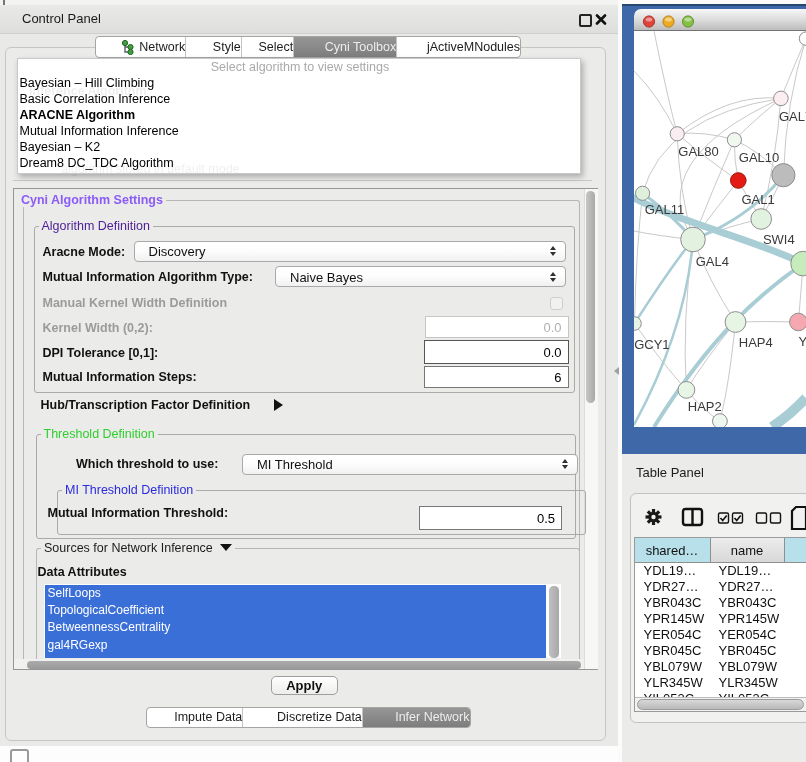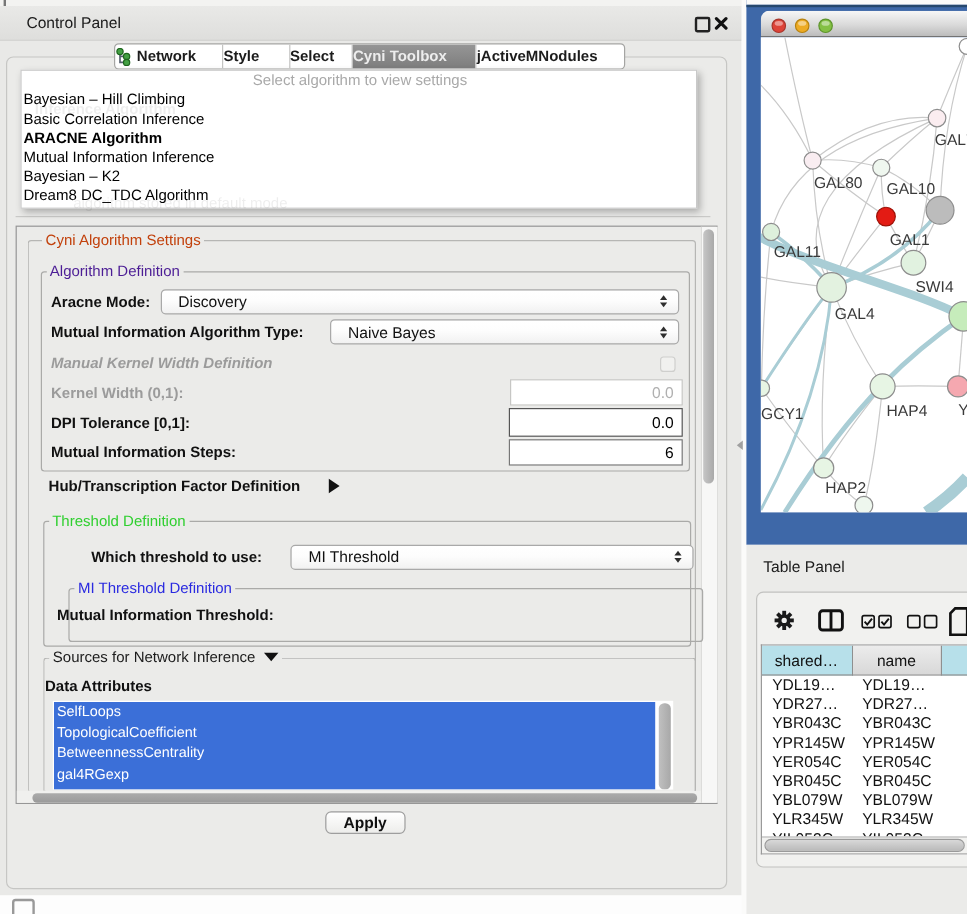--- a/index.html
+++ b/index.html
@@ -18,22 +18,22 @@
   .combo .up{position:absolute;right:9px;top:4.5px;width:0;height:0;
        border-left:3.5px solid transparent;border-right:3.5px solid transparent;
        border-bottom:4.5px solid #2e2e2e;}
   .combo .dn{position:absolute;right:9px;bottom:4.5px;width:0;height:0;
        border-left:3.5px solid transparent;border-right:3.5px solid transparent;
        border-top:4.5px solid #2e2e2e;}
   .num{position:absolute;background:#fff;box-sizing:border-box;font-size:13px;
        text-align:right;padding-right:6px;line-height:22px;}
   .seg{position:absolute;display:flex;background:#fff;border:1px solid #a5a5a3;
        border-radius:4px;box-sizing:border-box;overflow:hidden;}
-  .seg>div{display:flex;align-items:center;justify-content:flex-start;
-       font-size:12.5px;font-weight:700;color:#1c1c1c;border-right:1px solid #c4c4c2;}
+  .seg>div{display:flex;align-items:center;justify-content:flex-end;
+       font-size:12.5px;font-weight:400;color:#1c1c1c;border-right:1px solid #c4c4c2;}
   .seg>div:last-child{border-right:none;}
   .seg>div.dark{background:linear-gradient(180deg,#969696,#7d7d7d);color:#ededed;}
   .rowt{position:absolute;font-size:13px;color:#111;white-space:nowrap;}
 </style>
 </head>
 <body>
 
 <div class="abs" id="cp" style="left:0;top:0;width:618px;height:746px;background:#e9e9e7;">
 
   <div class="abs" style="left:0;top:0;width:618px;height:5px;background:#f3f3f1;"></div>
@@ -74,41 +74,41 @@
        border-left:1px solid #dcdcda;"></div>
   <div class="abs" style="left:585.5px;top:191px;width:9px;height:212px;border-radius:4.5px;
        background:linear-gradient(90deg,#c6c6c6,#a9a9a9);"></div>
 
   <div class="abs" style="left:14px;top:659px;width:570px;height:10px;background:#f0f0ee;"></div>
   <div class="abs" style="left:27px;top:661px;width:554px;height:8px;border-radius:4px;
        background:linear-gradient(180deg,#ababab,#9a9a9a);"></div>
 
   <div class="abs" style="left:23px;top:200px;width:555px;height:458px;
        border:1px solid #b6b6b4;border-bottom:none;border-radius:3px 3px 0 0;"></div>
-  <div class="abs" style="left:35px;top:193px;background:#ebebe9;padding:0 3px;font-size:12.5px;color:#c2410c;">Cyni Algorithm Settings</div>
+  <div class="abs" style="left:18px;top:193px;background:#ebebe9;padding:0 3px;font-size:12.5px;color:#8b5cf6;font-weight:bold;">Cyni Algorithm Settings</div>
 
   <div class="fs" style="left:33.5px;top:226px;width:539px;height:165px;">
     <span style="color:#4c1d95;">Algorithm Definition</span>
   </div>
   <div class="lbl" style="left:42.5px;top:245px;">Aracne Mode:</div>
   <div class="combo" style="left:133.5px;top:240.5px;width:432px;height:21px;">
     <div class="ctxt">Discovery</div>
       <div class="up"></div>
       <div class="dn"></div>
   </div>
   <div class="lbl" style="left:42.5px;top:270px;">Mutual Information Algorithm Type:</div>
   <div class="combo" style="left:275px;top:266px;width:291px;height:21px;">
     <div class="ctxt">Naive Bayes</div>
       <div class="up"></div>
       <div class="dn"></div>
   </div>
-  <div class="glbl" style="left:42.5px;top:295.5px;font-style:italic;">Manual Kernel Width Definition</div>
+  <div class="glbl" style="left:42.5px;top:295.5px;">Manual Kernel Width Definition</div>
   <div class="abs" style="left:550px;top:296.5px;width:13px;height:13px;border-radius:3px;
        background:#f1f1ef;border:1px solid #cfcfcd;box-sizing:border-box;"></div>
-  <div class="glbl" style="left:42.5px;top:320.5px;">Kernel Width (0,1):</div>
+  <div class="glbl" style="left:42.5px;top:320.5px;">Kernel Width (0,2):</div>
   <div class="num" style="left:424.5px;top:315.5px;width:144px;height:22px;
        border:1px solid #c6c6c4;color:#b0b0b0;">0.0</div>
   <div class="lbl" style="left:42.5px;top:346px;">DPI Tolerance [0,1]:</div>
   <div class="num" style="left:423.5px;top:340px;width:145px;height:24px;line-height:24px;
        border:1px solid #555;color:#000;">0.0</div>
   <div class="lbl" style="left:42.5px;top:370px;">Mutual Information Steps:</div>
   <div class="num" style="left:423.5px;top:366px;width:145px;height:22px;
        border:1px solid #777;color:#000;">6</div>
 
   <div class="lbl" style="left:40.5px;top:398px;font-size:12.5px;">Hub/Transcription Factor Definition</div>
@@ -122,20 +122,22 @@
   <div class="combo" style="left:242px;top:453.5px;width:336px;height:21px;">
     <div class="ctxt">MI Threshold</div>
       <div class="up"></div>
       <div class="dn"></div>
   </div>
 
   <div class="fs" style="left:41px;top:490px;width:527px;height:43px;margin-left:16px;">
     <span style="color:#2a2ae0;">MI Threshold Definition</span>
   </div>
   <div class="lbl" style="left:47.5px;top:506px;">Mutual Information Threshold:</div>
+  <div class="num" style="left:419px;top:506px;width:143px;height:24px;line-height:24px;
+       border:1px solid #777;color:#000;">0.5</div>
 
   <div class="abs" style="left:35.5px;top:548px;width:542px;height:110px;
        border:1px solid #b6b6b4;border-bottom:none;border-radius:3px 3px 0 0;"></div>
   <div class="abs" style="left:41px;top:541px;background:#ebebe9;padding:0 3px;font-size:12.5px;color:#1c1c1c;">Sources for Network Inference
     <span style="display:inline-block;width:0;height:0;vertical-align:1px;margin-left:4px;
        border-left:6px solid transparent;border-right:6px solid transparent;border-top:7px solid #111;"></span>
   </div>
   <div class="lbl" style="left:37.5px;top:565px;font-size:12.5px;">Data Attributes</div>
 
   <div class="abs" style="left:44px;top:583.5px;width:517px;height:74px;background:#fff;overflow:hidden;">
@@ -145,20 +147,25 @@
     </div>
     <div class="abs" style="left:505px;top:2px;width:9.5px;height:72px;border-radius:4.5px;
        background:linear-gradient(90deg,#c0c0c0,#a8a8a8);"></div>
   </div>
 
   <div class="abs" style="left:271px;top:676px;width:66.5px;height:19px;border-radius:5px;
        border:1px solid #9e9e9e;background:linear-gradient(180deg,#ffffff,#ededeb);
        box-sizing:border-box;display:flex;align-items:center;justify-content:center;
        font-size:13px;font-weight:600;color:#111;">Apply</div>
 
+  <div class="seg" style="left:145.5px;top:707px;width:325px;height:20.5px;">
+    <div style="width:97px;">Impute Data</div>
+    <div style="width:120px;">Discretize Data</div>
+    <div class="dark" style="width:108px;">Infer Network</div>
+  </div>
 
   <div class="abs" style="left:17px;top:57.5px;width:564px;height:116px;background:#fff;
        border:1px solid #c9c9c9;box-sizing:border-box;box-shadow:2px 3px 6px rgba(0,0,0,0.28);">
     <div class="abs" style="left:11px;top:25px;font-size:12.5px;font-weight:bold;color:rgba(0,0,0,0.07);">Inference Algorithm</div>
     <div class="abs" style="left:0;top:0;width:564px;height:16px;text-align:center;
          font-size:12.5px;color:#a9a9a9;line-height:17px;">Select algorithm to view settings</div>
     <div class="abs" style="left:43px;top:103px;font-size:12.5px;color:rgba(0,0,0,0.07);">algorithm stored in default mode</div>
     <div class="abs" style="left:1.5px;top:16.5px;font-size:12.5px;color:#000;line-height:16px;white-space:nowrap;">
       Bayesian – Hill Climbing<br>
       Basic Correlation Inference<br>

